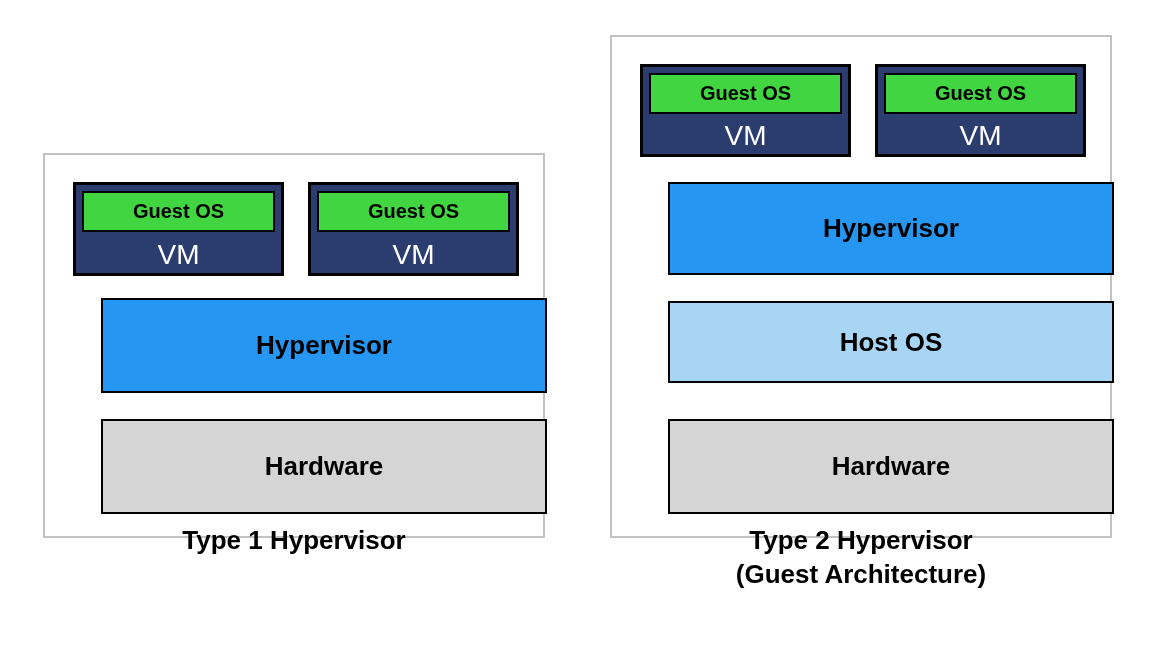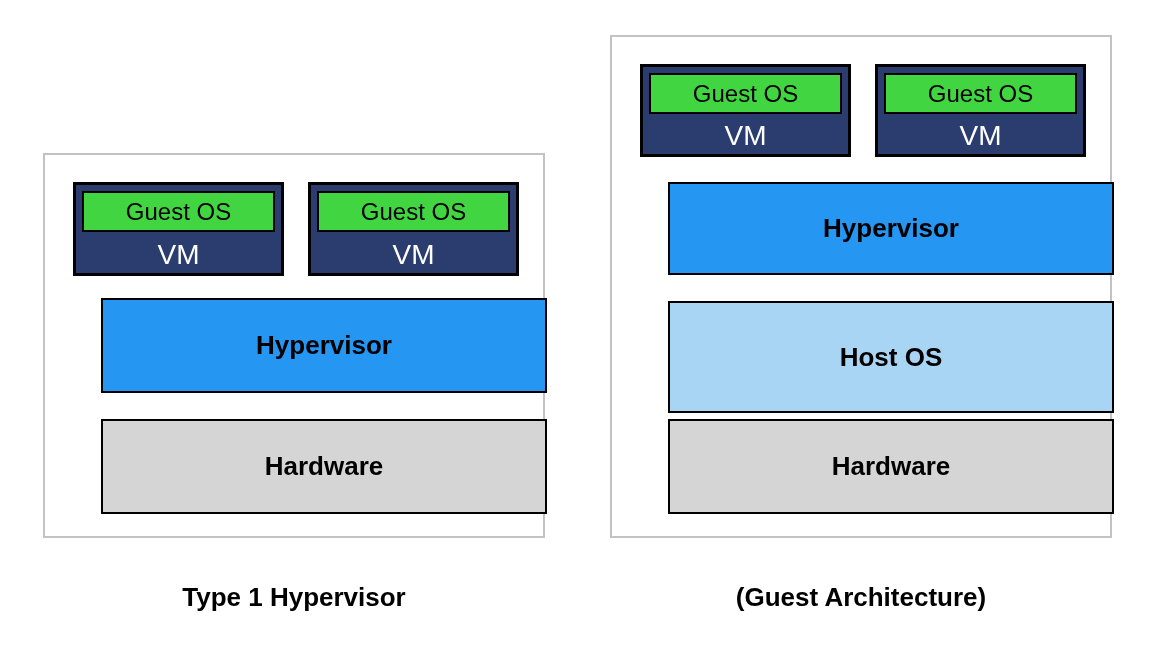--- a/index.html
+++ b/index.html
@@ -34,22 +34,22 @@
   .panel-right .vm-box { top: 27px; height: 93px; }
   .vm-pos-1 { left: 28px; }
   .vm-pos-2 { left: 263px; }
 
   .guest-os {
     margin: 6px 6px 4px 6px;
     height: 41px;
     background: var(--guest-os, #41d541);
     border: 2px solid var(--box-border, #000000);
     display: flex; align-items: center; justify-content: center;
-    font-weight: normal;
-    font-size: 24px;
+    font-weight: bold;
+    font-size: 20px;
     color: var(--label-text, #000000);
   }
   .vm-label {
     flex: 1;
     display: flex; align-items: center; justify-content: center;
     font-weight: normal;
     font-size: 28px;
     color: var(--vm-text, #ffffff);
   }
 
@@ -65,26 +65,26 @@
     margin-left: 28px;
   }
   .hypervisor { background: var(--hypervisor, #2596f2); }
   .host-os    { background: var(--host-os, #a9d5f5); }
   .hardware   { background: var(--hardware, #d5d5d5); }
 
   .panel-left  .hypervisor { top: 143px; height: 95px; }
   .panel-left  .hardware   { top: 264px; height: 95px; }
 
   .panel-right .hypervisor { top: 145px; height: 93px; }
-  .panel-right .host-os    { top: 264px; height: 112px; }
+  .panel-right .host-os    { top: 264px; height: 82px; }
   .panel-right .hardware   { top: 382px; height: 95px; }
 
   .caption {
     position: absolute;
-    top: 580px;
+    top: 523px;
     width: 502px;
     text-align: center;
     font-weight: bold;
     font-size: 26px;
     line-height: 34px;
     color: var(--label-text, #000000);
   }
   .caption-left  { left: 43px; }
   .caption-right { left: 610px; }
 </style>
@@ -124,16 +124,17 @@
       <div class="guest-os">Guest OS</div>
       <div class="vm-label">VM</div>
     </div>
 
     <div class="bar hypervisor">Hypervisor</div>
     <div class="bar host-os">Host OS</div>
     <div class="bar hardware">Hardware</div>
   </section>
 
   <div class="caption caption-right">
+    <div>Type 2 Hypervisor</div>
     <div>(Guest Architecture)</div>
   </div>
 
 </div>
 
 </body></html>

